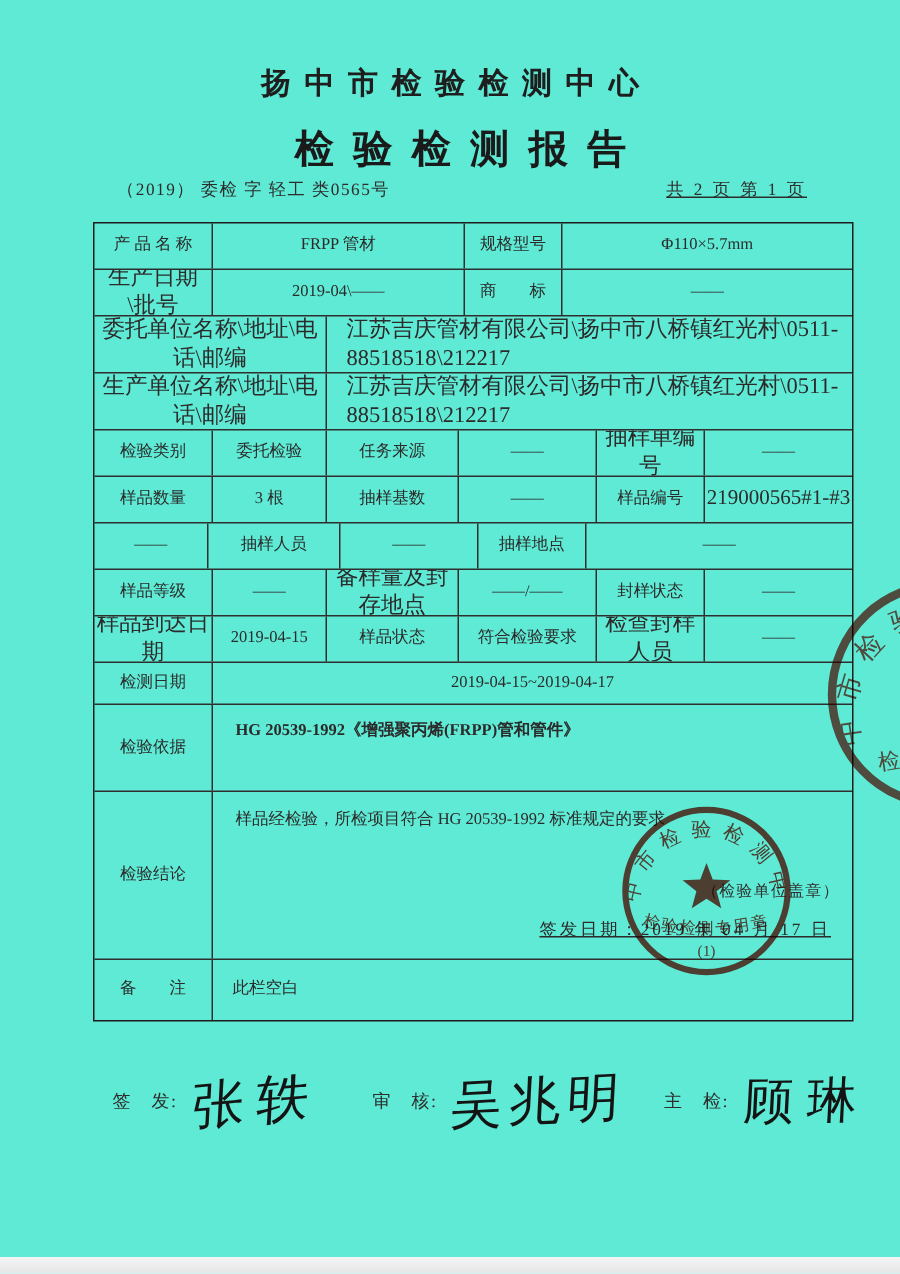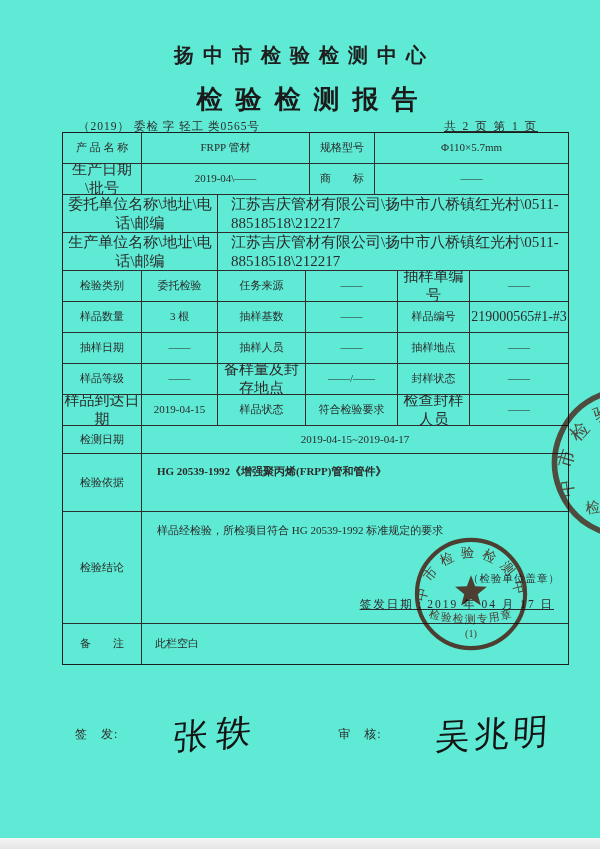--- a/index.html
+++ b/index.html
@@ -18,21 +18,21 @@
   .report-title {
     position:absolute; top:82px; left:0; width:100%;
     text-align:center; font-size:26px; font-weight:700;
     letter-spacing:13px; padding-left:27px; color:#1a1a1a;
   }
   .meta-row { position:absolute; top:119px; left:0; width:100%; font-size:11.5px; color:#2d2d2d; }
   .doc-number { position:absolute; left:78px; top:0; letter-spacing:1px; }
   .page-info { position:absolute; right:62px; top:0; letter-spacing:2px;text-decoration:underline; }
   
   .rtable {
-    position:absolute; left:62px; top:132px; width:507px;
+    position:absolute; left:62px; top:148px; width:507px;
     border:1.8px solid #1c1c1c; background:transparent;
   }
   .tr { display:flex; border-bottom:1px solid #2e2e2e; }
   .tr:last-child { border-bottom:none; }
   .td {
     flex:0 0 auto; display:flex; align-items:center; justify-content:center;
     border-right:1px solid #2e2e2e; font-size:11px; color:#2b2b2b;
     text-align:center; line-height:1.25; overflow:hidden;
   }
   .td.last { border-right:none; flex:1 1 auto; }
@@ -41,21 +41,21 @@
   .ce{width:155px}
   .g1{width:79px}.g2{width:76px}.g3{width:88px}.g4{width:92px}.g5{width:72px}
   .small{font-size:15px}
   .tiny{font-size:14px; letter-spacing:0}
   .leftpad{justify-content:flex-start; text-align:left; padding-left:13px;}
   .topleft{align-items:flex-start; justify-content:flex-start; text-align:center; padding:11px 10px 0 15px;font-weight:bold;}
   .conclusion-cell{position:relative; align-items:flex-start; justify-content:flex-start; text-align:left; padding:12px 10px 0 15px;}
   .seal-hint{position:absolute; right:8px; top:60px; font-size:10.5px; letter-spacing:1px; color:#303030;}
   .issue-date{position:absolute; right:14px; bottom:12px; font-size:11.5px; letter-spacing:2px; color:#2b2b2b;text-decoration:underline;}
   
-  .sign-row{ position:absolute; left:62px; top:698px; width:510px; height:72px; display:flex; align-items:center;gap:45px; }
+  .sign-row{ position:absolute; left:62px; top:698px; width:510px; height:72px; display:flex; align-items:center; }
   .sig-label{ font-size:12px; letter-spacing:1px; color:#2d2d2d; flex:0 0 auto; }
   .sig{ font-size:35px; color:#141414; flex:0 0 auto; white-space:nowrap; }
   .sig1{ margin-left:10px; transform:rotate(-5deg) skewX(-8deg); letter-spacing:8px; }
   .sig2{ margin-left:8px; transform:rotate(-3deg) skewX(-6deg); letter-spacing:4px; }
   .sig3{ margin-left:10px; transform:rotate(-1deg) skewX(-4deg); letter-spacing:9px; font-size:33px; }
   .ml1{margin-left:13px}.ml2{margin-left:34px}.ml3{margin-left:26px}
   
   .stamp { position:absolute; mix-blend-mode:multiply; opacity:.92; }
   .stamp-main { left:412px; top:535px; width:118px; height:118px; }
   .stamp-edge { left:548px; top:383px; width:160px; height:160px; transform:rotate(-22deg); opacity:.85; }
@@ -113,21 +113,20 @@
     <div class="tr h31">
       <div class="td g1">样品数量</div>
       <div class="td g2">3 根</div>
       <div class="td g3">抽样基数</div>
       <div class="td g4">——</div>
       <div class="td g5">样品编号</div>
       <div class="td last tiny">219000565#1-#3</div>
     </div>
 
     <div class="tr h31">
-      <div class="td g1">抽样日期</div>
       <div class="td g2">——</div>
       <div class="td g3">抽样人员</div>
       <div class="td g4">——</div>
       <div class="td g5">抽样地点</div>
       <div class="td last">——</div>
     </div>
 
     <div class="tr h31">
       <div class="td g1">样品等级</div>
       <div class="td g2">——</div>

